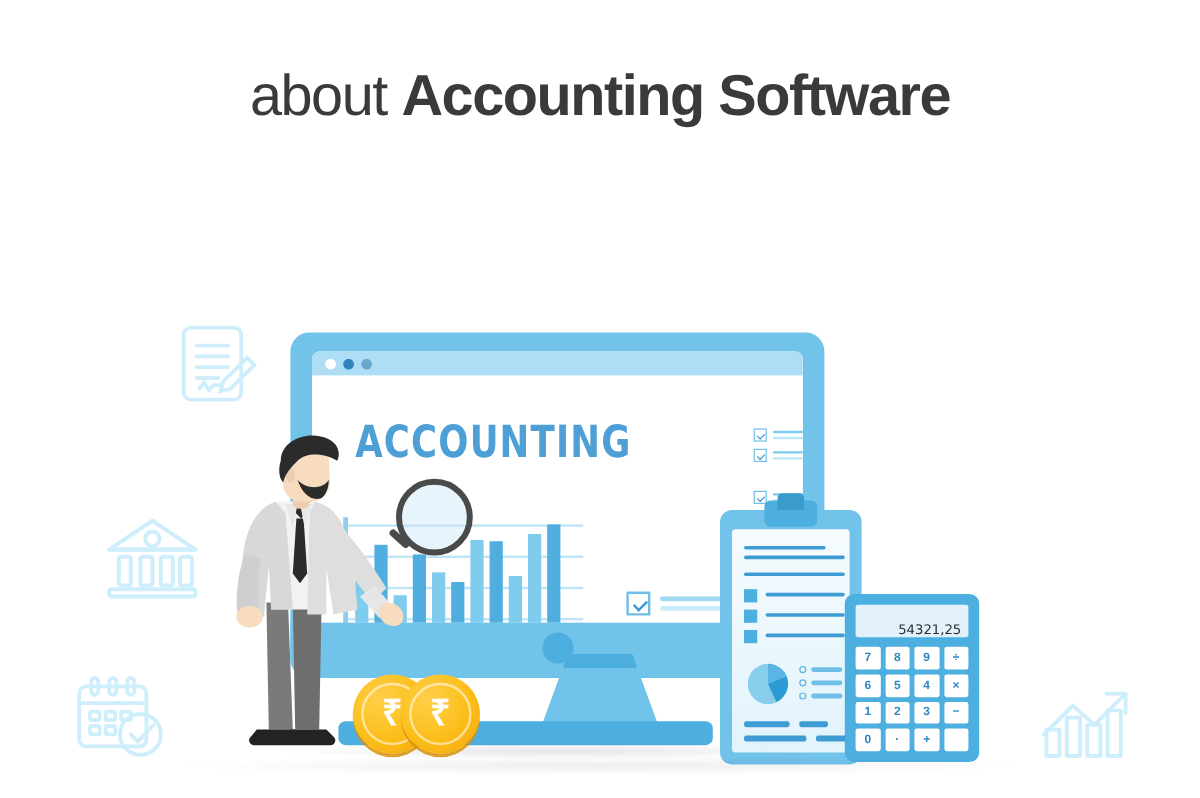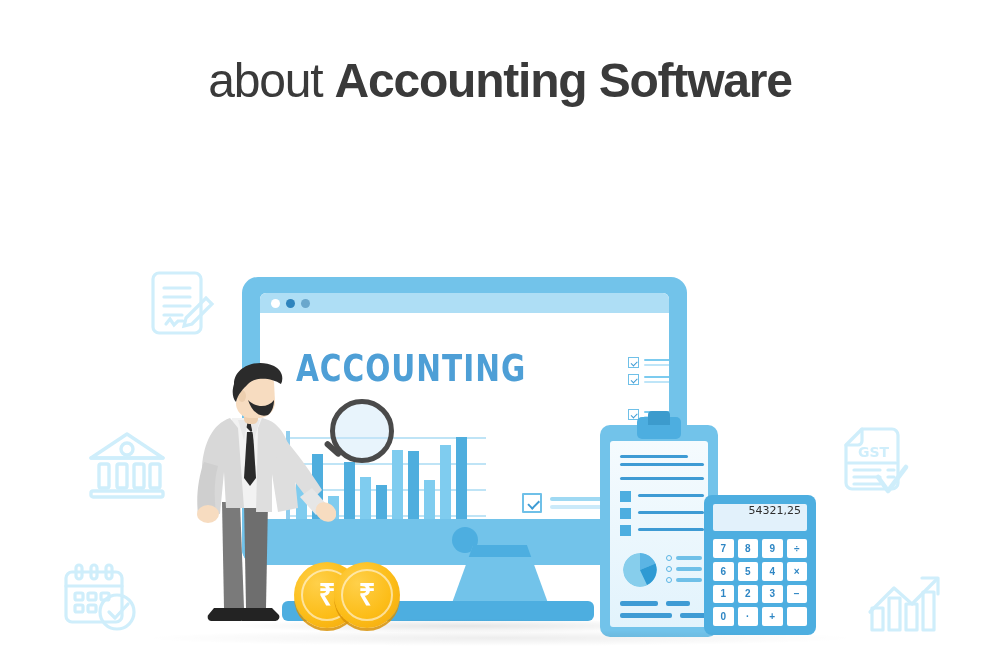--- a/index.html
+++ b/index.html
@@ -177,21 +177,21 @@
   .cb-leg { position: absolute; left: 56px; top: 114px; }
   .cb-leg-row { display: flex; align-items: center; gap: 4px; margin-bottom: 5px; }
   .cb-leg-dot { width: 6px; height: 6px; border-radius: 50%; border: 1.4px solid #5BB5E4; }
   .cb-leg-bar { width: 26px; height: 4px; background: #6FC0E8; border-radius: 2px; }
 
   
   .calc { position: absolute; left: 704px; top: 495px; width: 112px; height: 140px;
           background: #4DAEE0; border-radius: 8px; }
   .calc-screen { position: absolute; left: 9px; top: 9px; right: 9px; height: 27px;
                  background: #E2F1FB; border-radius: 2px;
-                 display: flex; align-items: flex-start; justify-content: flex-end; padding-right: 6px; }
+                 display: flex; align-items: flex-end; justify-content: flex-end; padding-right: 6px; }
   .calc-value { color: #2E2E2E; font-size: 11px; font-family: "DejaVu Sans", sans-serif; }
   .calc-pad { position: absolute; left: 9px; top: 44px; right: 9px; bottom: 9px;
               display: grid; grid-template-columns: repeat(4, 1fr); grid-template-rows: repeat(4, 1fr); gap: 4px; }
   .calc-key { background: #ffffff; border-radius: 2px; color: #2E86C4;
               font-size: 10px; font-weight: 700; display: flex; align-items: center; justify-content: center; }
   .calc-key.blank { color: transparent; }
 
   .ground-shadow {
     position: absolute; left: 150px; top: 630px; width: 700px; height: 16px;
     background: radial-gradient(ellipse at center, rgba(0,0,0,0.07), rgba(0,0,0,0) 72%);
@@ -227,34 +227,20 @@
       <circle cx="41" cy="19" r="6"></circle>
       <line x1="5" y1="28" x2="77" y2="28"></line>
       <rect x="13" y="34" width="10" height="24" rx="2"></rect>
       <rect x="31" y="34" width="10" height="24" rx="2"></rect>
       <rect x="48" y="34" width="10" height="24" rx="2"></rect>
       <rect x="64" y="34" width="10" height="24" rx="2"></rect>
       <rect x="5" y="61" width="72" height="6" rx="2"></rect>
     </svg>
   </div>
 
-  <div class="deco" style="left:840px; top:425px;">
-    <svg width="82" height="76" viewBox="0 0 82 76" fill="none" stroke="#CFEEFB" stroke-width="3.2" stroke-linecap="round" stroke-linejoin="round">
-      <path d="M6 20 L22 4 h30 a6 6 0 0 1 6 6 v48 a6 6 0 0 1 -6 6 h-40 a6 6 0 0 1 -6 -6 z"></path>
-      <path d="M22 4 v12 a4 4 0 0 1 -4 4 h-12"></path>
-      <text x="18" y="32" font-family="DejaVu Sans, sans-serif" font-size="14" font-weight="700" fill="#CFEEFB" stroke="none">GST</text>
-      <line x1="8" y1="38" x2="56" y2="38"></line>
-      <line x1="14" y1="45" x2="40" y2="45"></line>
-        <line x1="14" y1="52" x2="40" y2="52"></line>
-        <line x1="14" y1="59" x2="40" y2="59"></line>
-      <line x1="48" y1="45" x2="54" y2="45"></line>
-        <line x1="48" y1="52" x2="54" y2="52"></line>
-      <path d="M38 52 l10 14 l18 -24" stroke-width="4.6"></path>
-    </svg>
-  </div>
 
   <div class="deco" style="left:60px; top:562px;">
     <svg width="84" height="72" viewBox="0 0 84 72" fill="none" stroke="#CFEEFB" stroke-width="3.2" stroke-linecap="round" stroke-linejoin="round">
       <rect x="6" y="10" width="56" height="50" rx="6"></rect>
       <line x1="6" y1="24" x2="62" y2="24"></line>
       <rect x="16" y="3" width="6" height="14" rx="3"></rect>
       <rect x="31" y="3" width="6" height="14" rx="3"></rect>
       <rect x="46" y="3" width="6" height="14" rx="3"></rect>
       <rect x="15" y="31" width="8" height="7" rx="1.5"></rect>
         <rect x="28" y="31" width="8" height="7" rx="1.5"></rect>

